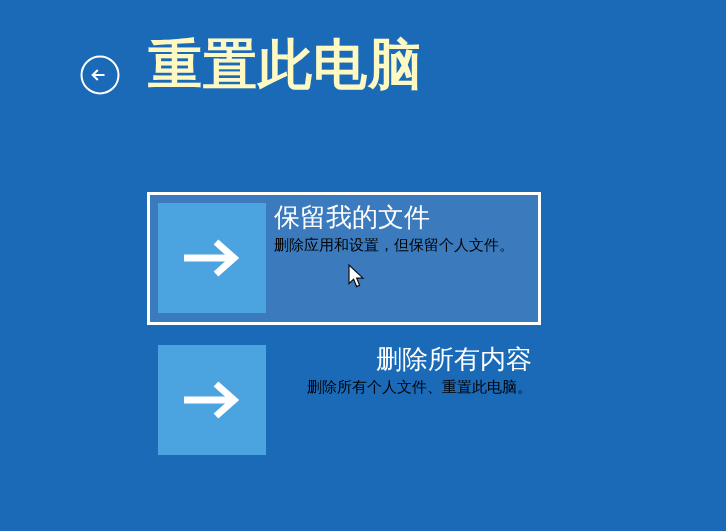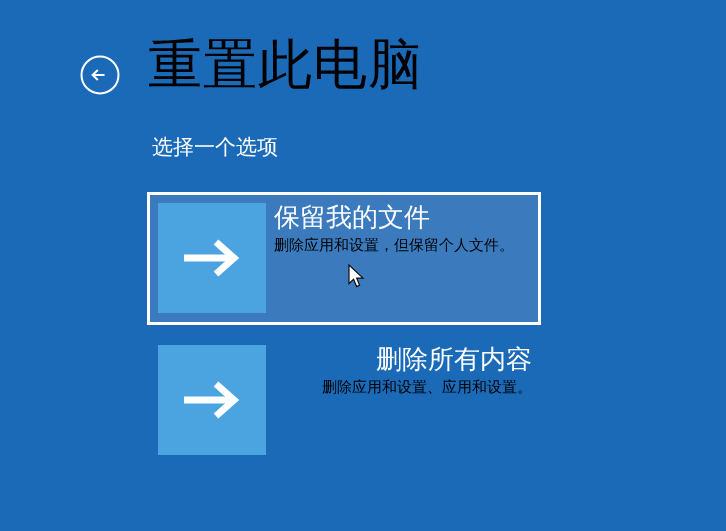--- a/index.html
+++ b/index.html
@@ -44,22 +44,22 @@
     width: 42px;
     height: 42px;
   }
 
   #page-title {
     position: absolute;
     left: 148px;
     top: 33px;
     font-size: 54px;
     line-height: 64px;
-    font-weight: 400;
-    color: #000000;
+    font-weight: 700;
+    color: #fef9c3;
     letter-spacing: 1px;
     white-space: nowrap;
     text-align: right;
   }
 
   #subtitle {
     position: absolute;
     left: 152px;
     top: 133px;
     font-size: 21px;
@@ -167,21 +167,20 @@
 
     <div id="back-button">
       <svg viewBox="0 0 42 42" xmlns="http://www.w3.org/2000/svg">
         <circle cx="21" cy="21" r="18.5" fill="none" stroke="#FFFFFF" stroke-width="2"></circle>
         <path d="M25.5 21 H14.5" fill="none" stroke="#FFFFFF" stroke-width="2" stroke-linecap="butt"></path>
         <path d="M18.8 16 L13.6 21 L18.8 26" fill="none" stroke="#FFFFFF" stroke-width="2" stroke-linecap="butt" stroke-linejoin="miter"></path>
       </svg>
     </div>
 
     <div id="page-title">重置此电脑</div>
-    <div id="subtitle">选择一个选项</div>
 
   </div>
 
   <div id="options">
 
     <div id="option-card-0" class="option-card selected">
       <div class="option-tile">
         <svg viewBox="0 0 64 44" xmlns="http://www.w3.org/2000/svg">
           <path d="M4 22 H50" fill="none" stroke="#FFFFFF" stroke-width="7"></path>
           <path d="M36 6 L54 22 L36 38" fill="none" stroke="#FFFFFF" stroke-width="7" stroke-linecap="butt" stroke-linejoin="miter"></path>
@@ -195,21 +194,21 @@
 
     <div id="option-card-1" class="option-card plain">
       <div class="option-tile">
         <svg viewBox="0 0 64 44" xmlns="http://www.w3.org/2000/svg">
           <path d="M4 22 H50" fill="none" stroke="#FFFFFF" stroke-width="7"></path>
           <path d="M36 6 L54 22 L36 38" fill="none" stroke="#FFFFFF" stroke-width="7" stroke-linecap="butt" stroke-linejoin="miter"></path>
         </svg>
       </div>
       <div class="option-text">
         <div class="option-title">删除所有内容</div>
-        <div class="option-desc">删除应用和设置、应用和设置。</div>
+        <div class="option-desc">删除所有个人文件、重置此电脑。</div>
       </div>
     </div>
 
   </div>
 
   <div id="mouse-cursor">
     <svg viewBox="0 0 18 26" xmlns="http://www.w3.org/2000/svg">
       <path d="M1 1 L1 19.5 L5.6 15.2 L8.6 22.6 L11.6 21.3 L8.7 14.1 L15 14.1 Z" fill="#FFFFFF" stroke="#101010" stroke-width="1.2" stroke-linejoin="miter"></path>
     </svg>
   </div>

